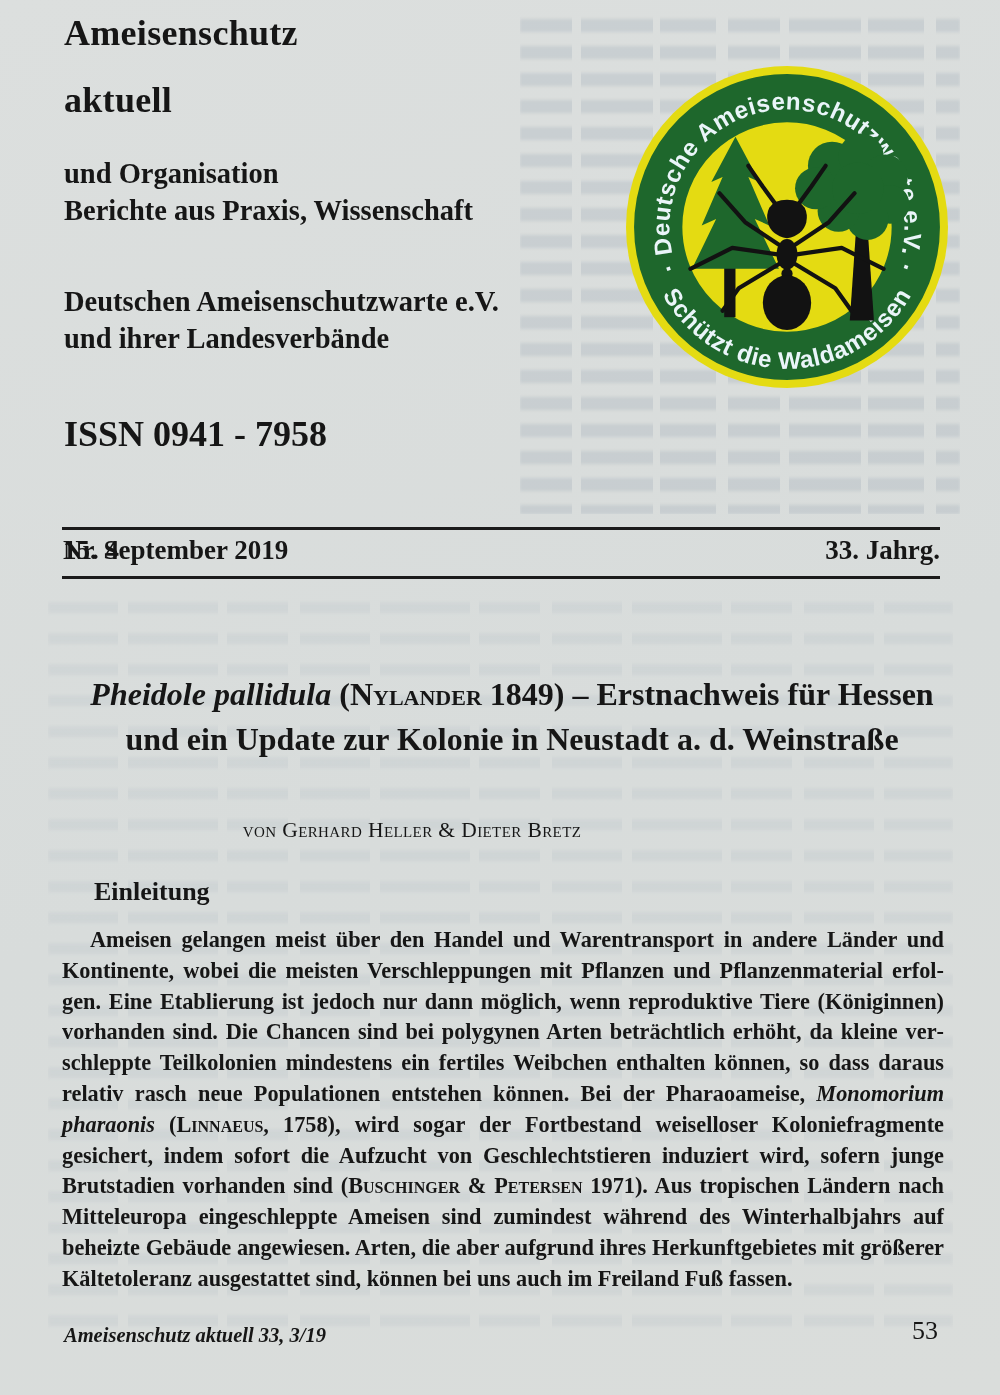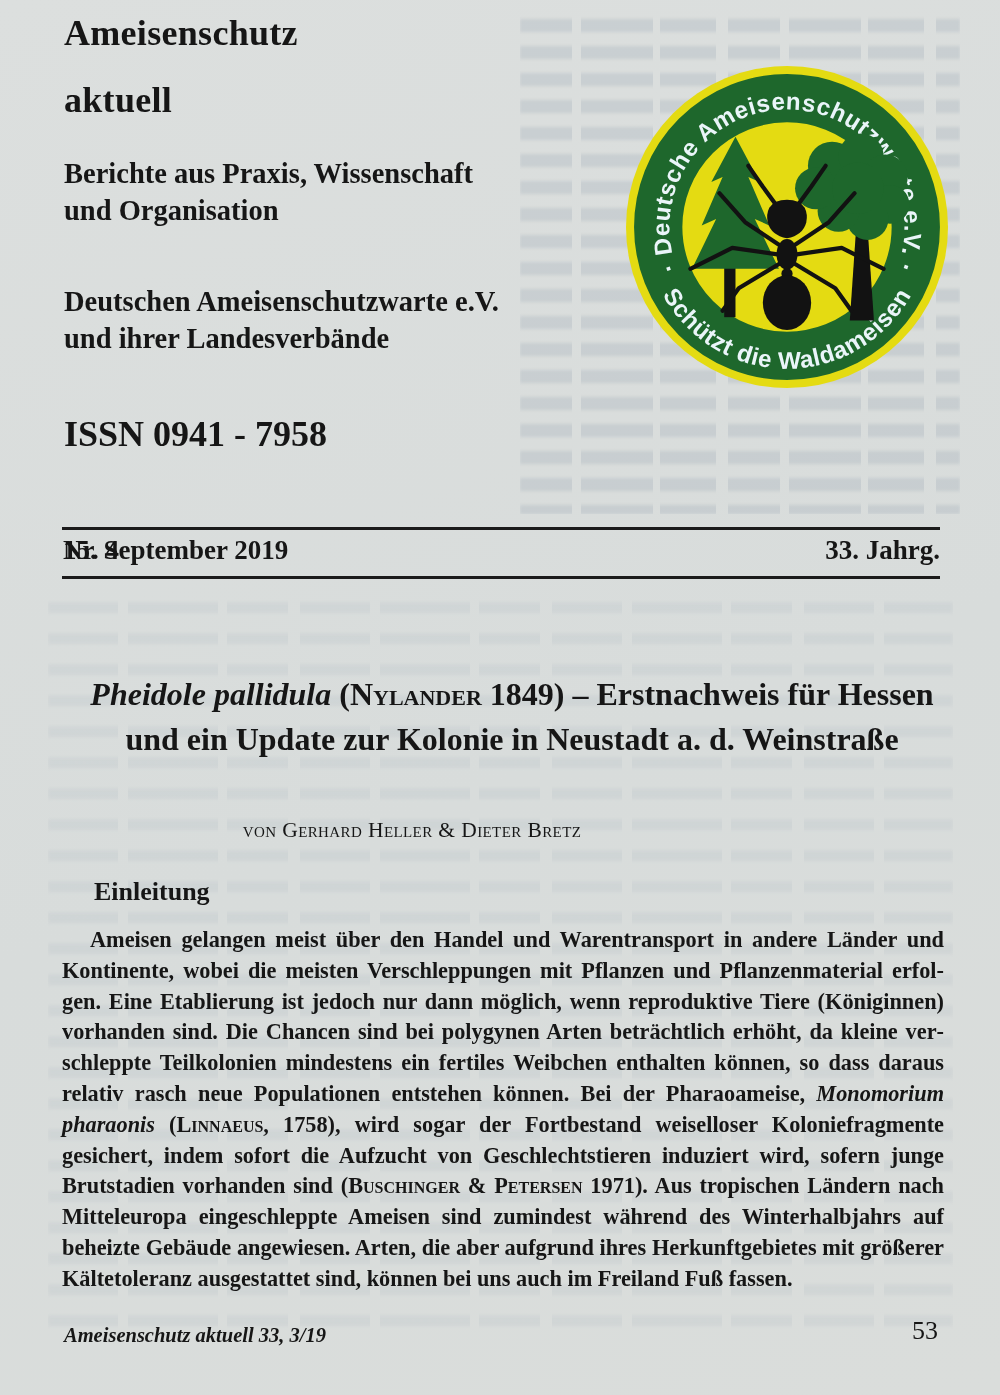--- a/index.html
+++ b/index.html
@@ -79,22 +79,22 @@
 
   <div class="bleed bleed-header"></div>
   <div class="bleed bleed-body"></div>
 
   <h1 class="journal-title">
     <span class="t-line">Ameisenschutz</span>
     <span class="t-line">aktuell</span>
   </h1>
 
   <div class="mast-block subtitle">
+    <div>und Organisation</div>
     <div>Berichte aus Praxis, Wissenschaft</div>
-    <div>und Organisation</div>
   </div>
 
   <div class="mast-block publisher">
     <div>Deutschen Ameisenschutzwarte e.V.</div>
     <div>und ihrer Landesverbände</div>
   </div>
 
   <div class="issn">ISSN 0941 - 7958</div>
 
   <div class="logo">

